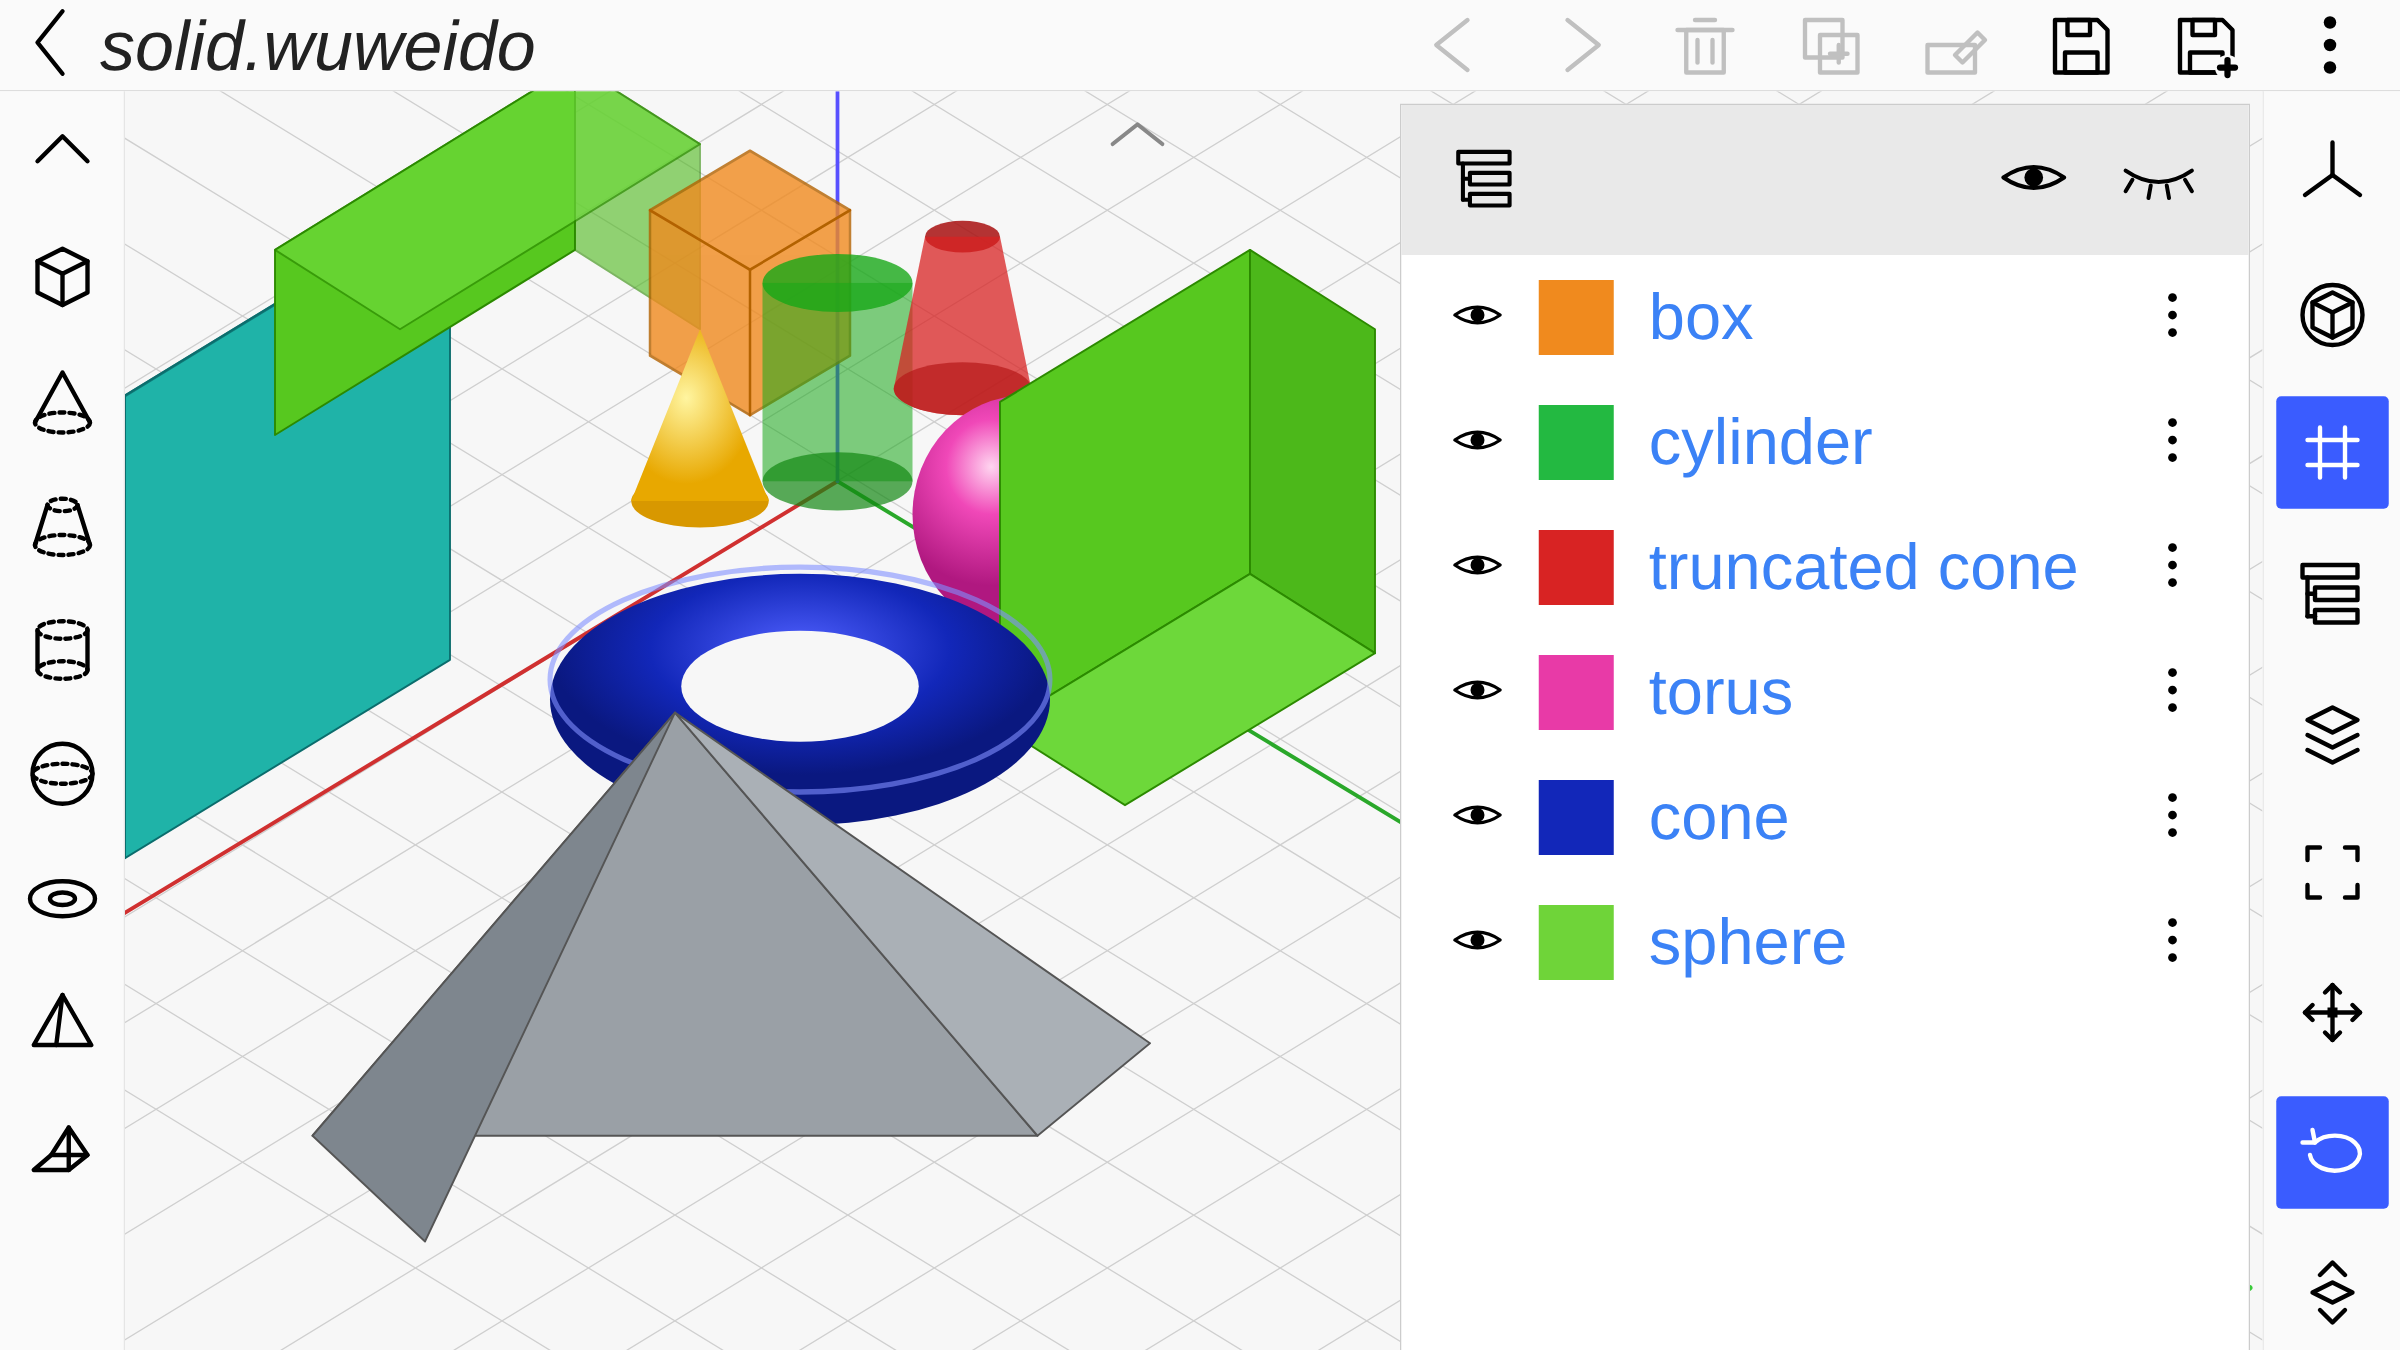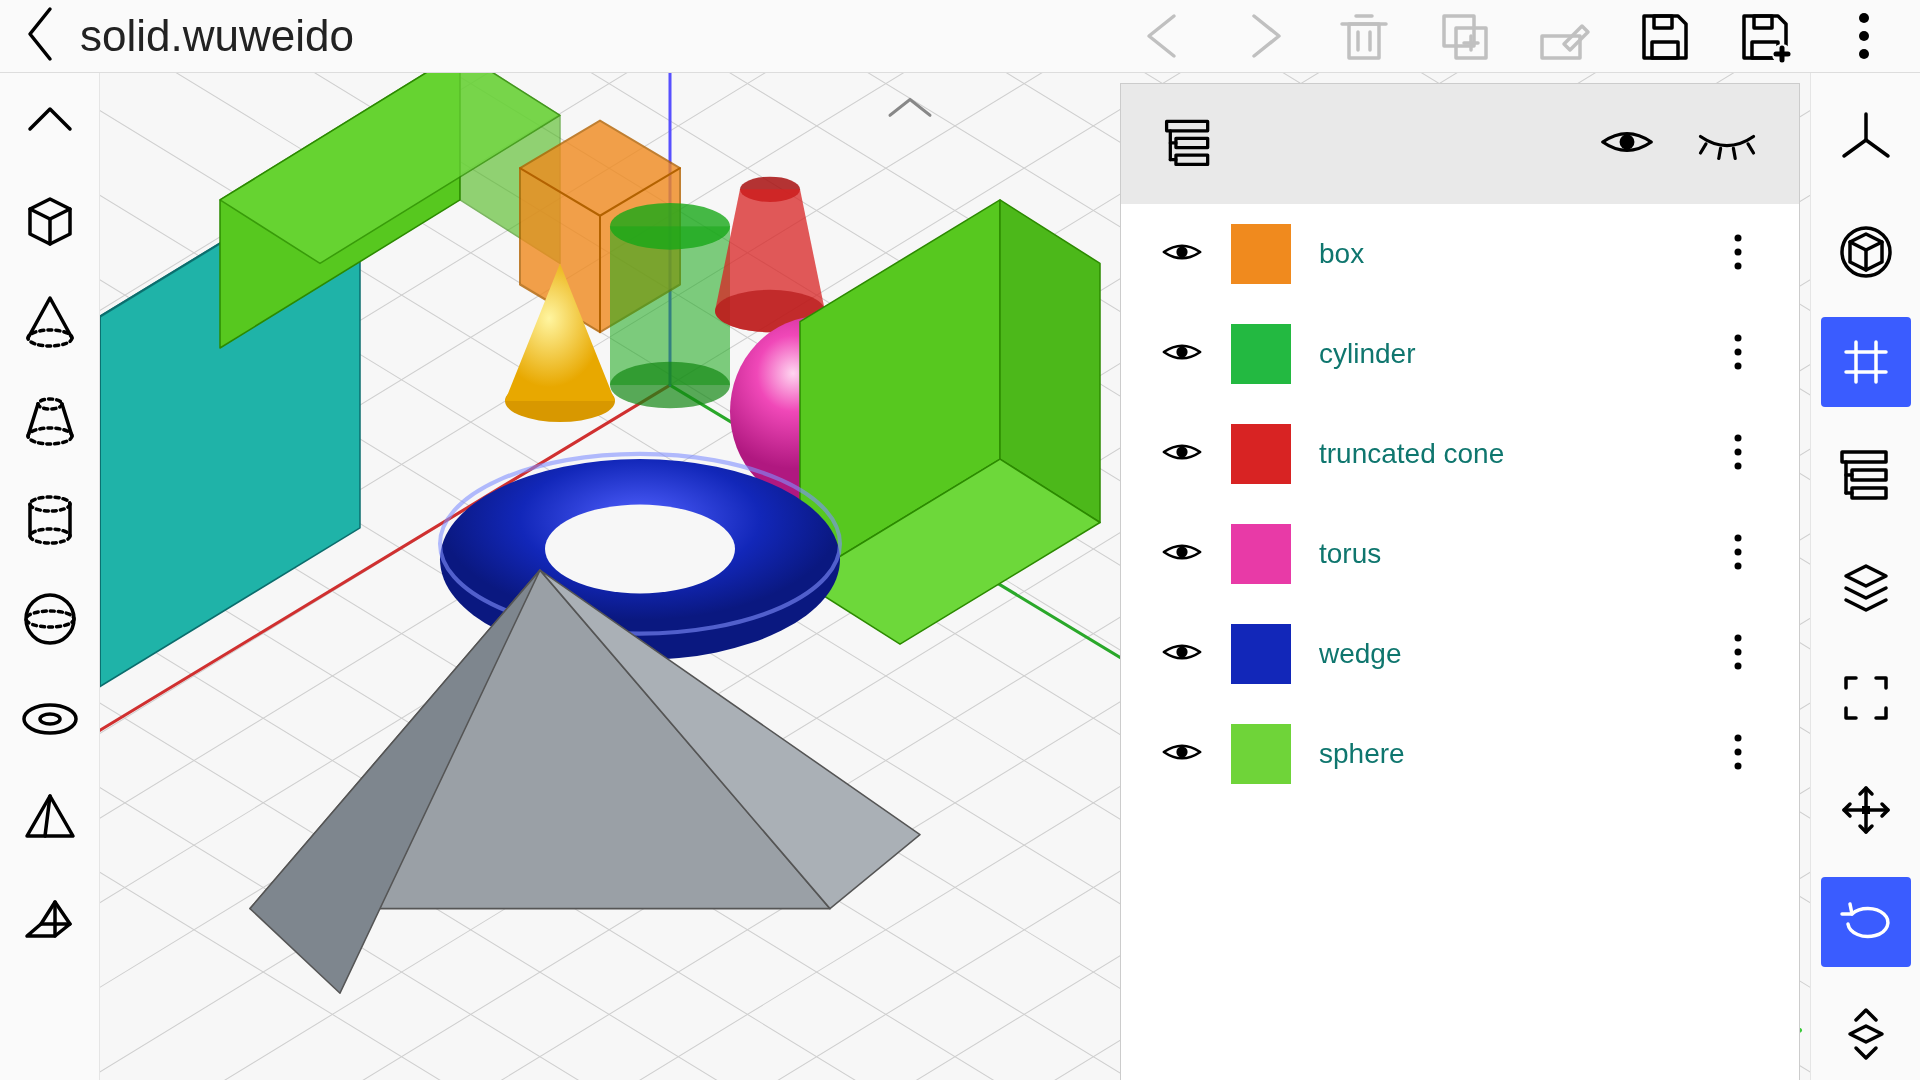--- a/index.html
+++ b/index.html
@@ -4,21 +4,21 @@
 <style>
   * { box-sizing: border-box; margin: 0; padding: 0; }
   html, body { width: 1920px; height: 1080px; overflow: hidden; font-family: Arial, Helvetica, sans-serif; background: #f5f5f5; }
   .app { width: 1920px; height: 1080px; display: flex; flex-direction: column; }
 
   
   .topbar { height: 110px; background: #fafafa; display: flex; align-items: center; justify-content: space-between; padding: 0 20px; border-bottom: 1px solid #ddd; }
   .topbar-left { display: flex; align-items: center; gap: 20px; }
   .topbar-right { display: flex; align-items: center; gap: 28px; }
   .back-chevron svg { width: 40px; height: 60px; }
-  .filename { font-size: 44px; color: #222; }
+  .filename { font-size: 56px; color: #222; font-style: italic; }
   .tb-icon { width: 72px; height: 72px; display: flex; align-items: center; justify-content: center; cursor: pointer; }
   .tb-icon.disabled svg * { stroke: #c0c0c0; }
   .tb-icon svg { width: 60px; height: 60px; }
 
   
   .main { flex: 1; display: flex; position: relative; }
 
   
   .leftbar { width: 100px; background: #fafafa; display: flex; flex-direction: column; align-items: center; padding: 6px 0; gap: 20px; border-right: 1px solid #e5e5e5; }
   .leftbar .tool { width: 80px; height: 80px; display: flex; align-items: center; justify-content: center; cursor: pointer; }
@@ -34,21 +34,21 @@
   .canvas-wrap { flex: 1; position: relative; overflow: hidden; background: #f7f7f7; }
   .canvas-svg { position: absolute; inset: 0; width: 100%; height: 100%; }
 
   
   .outline-panel { position: absolute; top: 10px; right: 10px; width: 680px; bottom: -10px; background: #fff; border: 1px solid #ccc; display: flex; flex-direction: column; overflow: hidden; }
   .outline-header { height: 120px; background: #e9e9e9; display: flex; align-items: center; padding: 0 40px; gap: 20px; }
   .outline-header .eye-group { margin-left: auto; display: flex; gap: 40px; align-items: center; }
   .outline-list { flex: 1; overflow: hidden; }
   .outline-item { display: flex; align-items: center; height: 100px; padding: 0 40px 0 40px; gap: 28px; }
   .outline-item .swatch { width: 60px; height: 60px; }
-  .outline-item .label { font-size: 28px; color: #0f766e; flex: 1; }
+  .outline-item .label { font-size: 52px; color: #3b82f6; flex: 1; }
   .outline-item .dots { cursor: pointer; }
   .eye-icon svg, .dots svg { width: 42px; height: 42px; }
 
   svg { fill: none; stroke: #000; stroke-width: 3.5; stroke-linecap: round; stroke-linejoin: round; }
   .rightbar .rtool.active svg { stroke: #fff; }
 </style>
 </head>
 <body>
 
 <div class="app">
@@ -409,21 +409,21 @@
                   <circle cx="10" cy="30" r="5" fill="#000" stroke="none"></circle>
                   <circle cx="10" cy="50" r="5" fill="#000" stroke="none"></circle>
                 </svg></div>
             </div>
             <div class="outline-item">
               <div class="eye-icon"><svg viewBox="0 0 60 40">
                   <path d="M4 20 Q30 2 56 20 Q30 38 4 20 Z"></path>
                   <circle cx="30" cy="20" r="8" fill="#000" stroke="none"></circle>
                 </svg></div>
               <div class="swatch" style="background:#1227b9"></div>
-              <div class="label">wedge</div>
+              <div class="label">cone</div>
               <div class="dots"><svg viewBox="0 0 20 60">
                   <circle cx="10" cy="10" r="5" fill="#000" stroke="none"></circle>
                   <circle cx="10" cy="30" r="5" fill="#000" stroke="none"></circle>
                   <circle cx="10" cy="50" r="5" fill="#000" stroke="none"></circle>
                 </svg></div>
             </div>
             <div class="outline-item">
               <div class="eye-icon"><svg viewBox="0 0 60 40">
                   <path d="M4 20 Q30 2 56 20 Q30 38 4 20 Z"></path>
                   <circle cx="30" cy="20" r="8" fill="#000" stroke="none"></circle>

